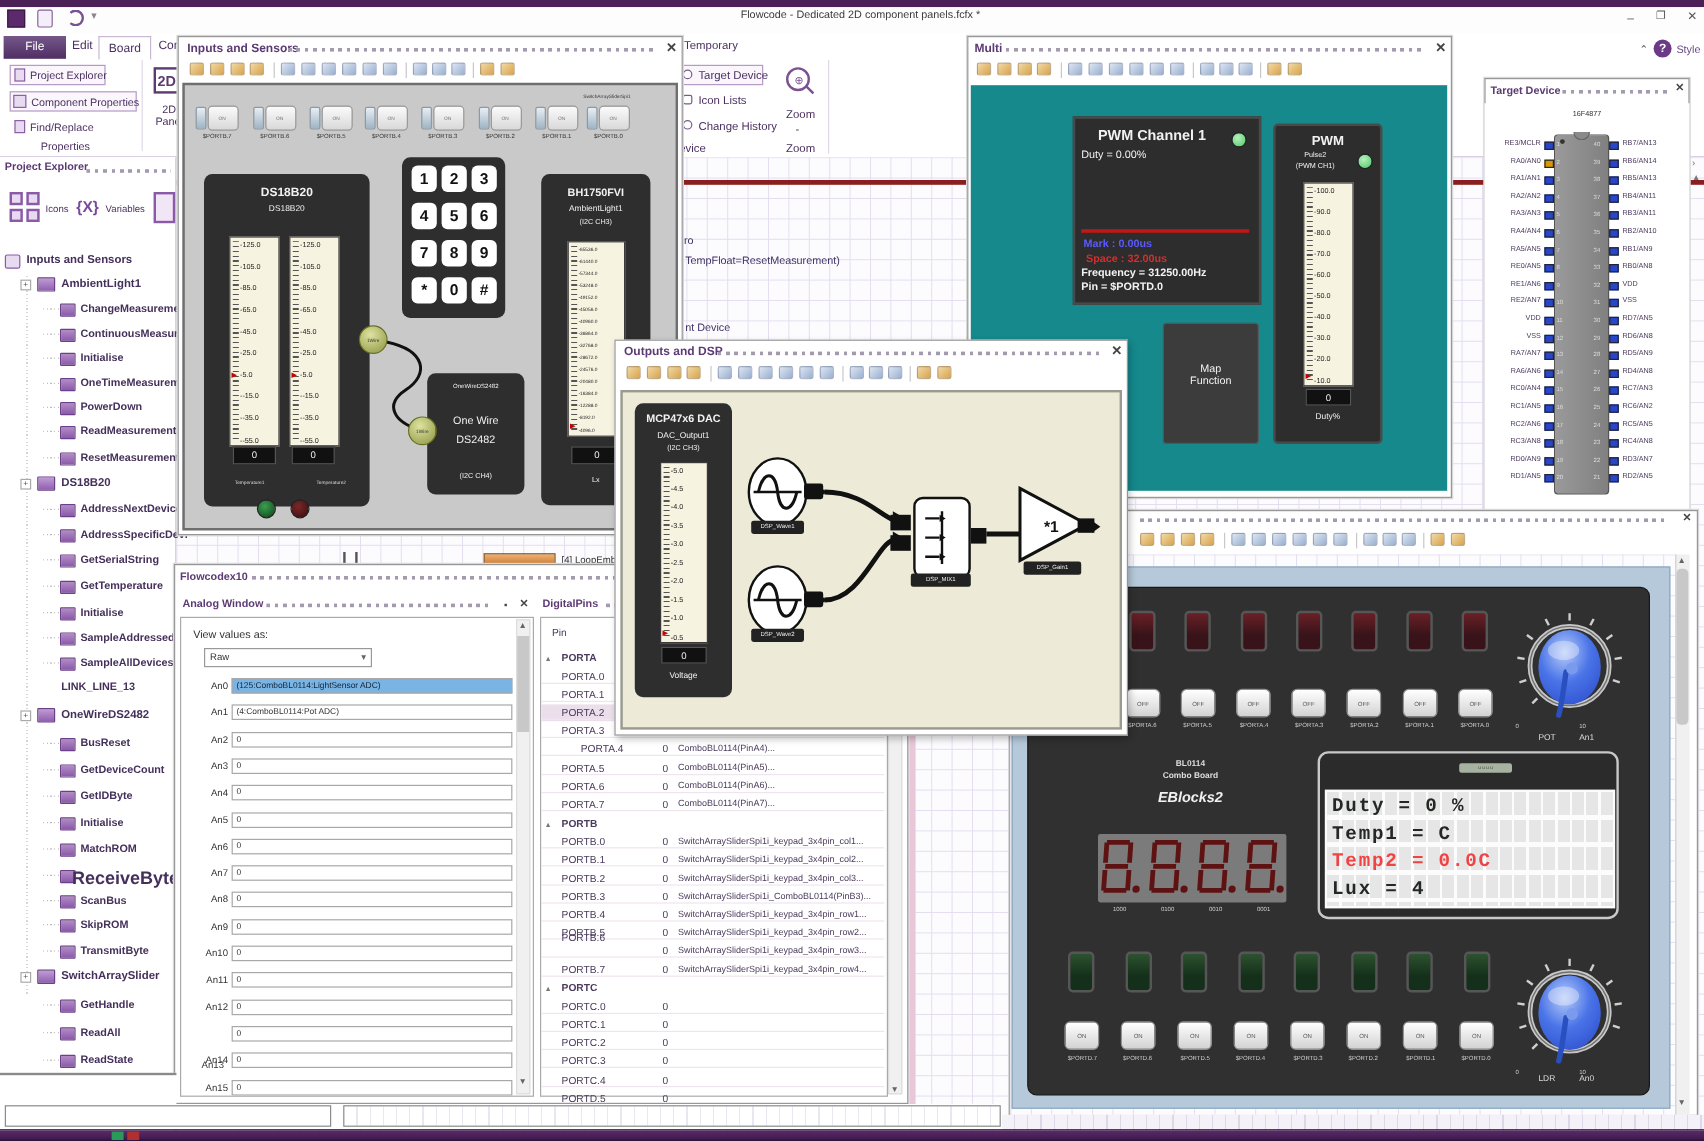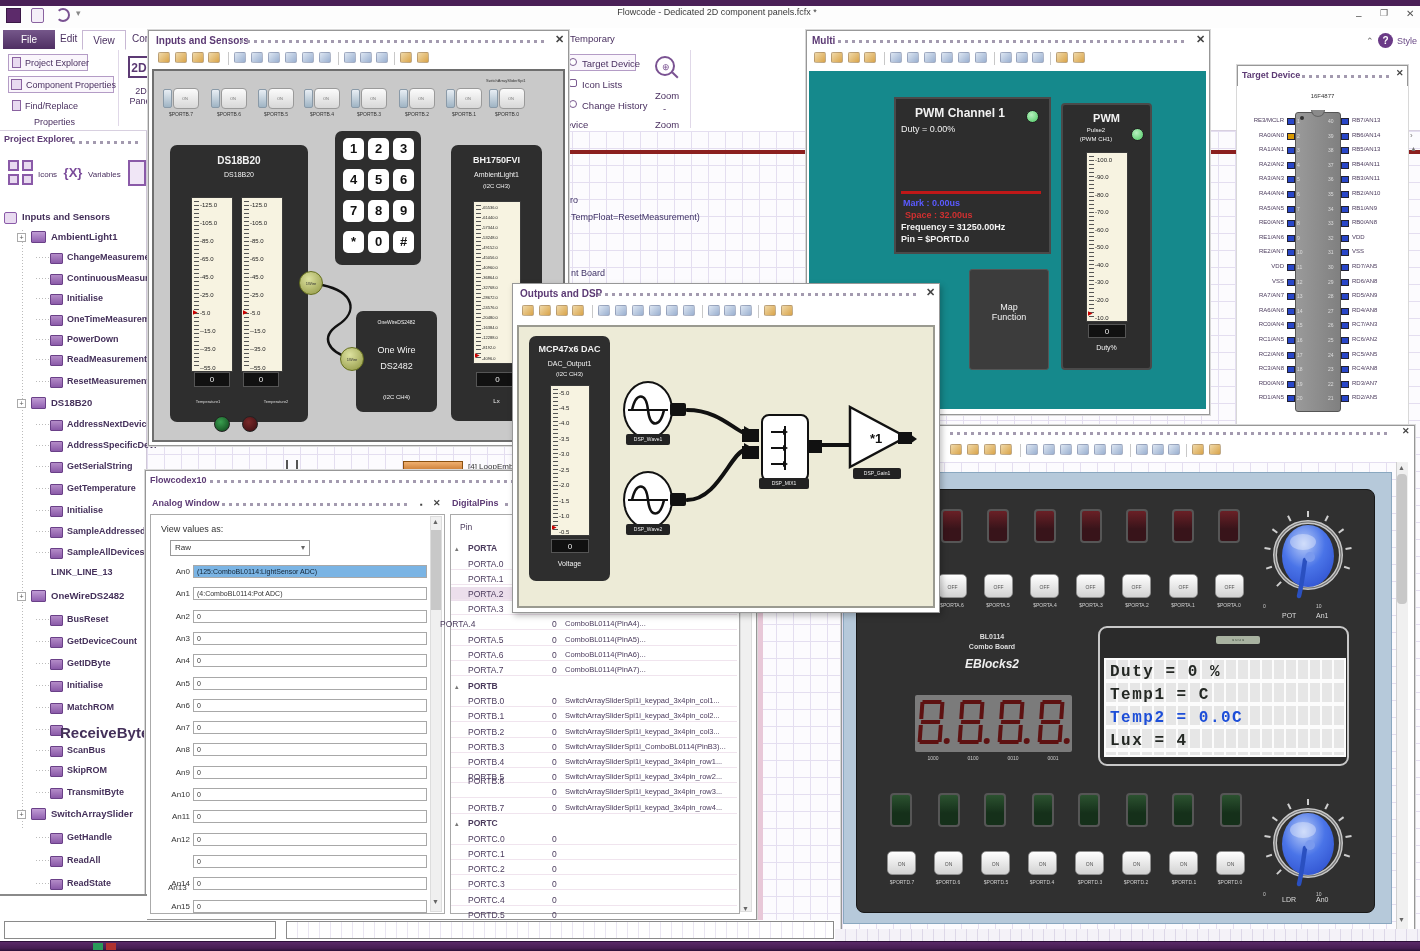--- a/index.html
+++ b/index.html
@@ -47,21 +47,21 @@
 <div class="abs" style="left:31px;top:8px;width:13px;height:15px;border:1.5px solid #8a62a0;border-radius:2px;background:#f4eef8"></div>
 <div class="abs" style="left:56px;top:8px;width:14px;height:14px;border:2px solid #7a5292;border-radius:50%;border-left-color:transparent"></div>
 <div class="abs" style="left:76px;top:8px;font-size:9px;color:#888">▾</div>
 <div class="abs" style="left:617px;top:7px;width:200px;font-size:9px;color:#3a3a3a;text-align:center">Flowcode - Dedicated 2D component panels.fcfx *</div>
 <div class="abs" style="left:1356px;top:10px;font-size:10px;color:#555">–</div>
 <div class="abs" style="left:1380px;top:8px;font-size:9px;color:#555">❐</div>
 <div class="abs" style="left:1406px;top:8px;font-size:10px;color:#555">✕</div>
 <div class="abs" style="left:0;top:28px;width:1420px;height:103px;background:#fff;border-bottom:1px solid #d8d0e0"></div>
 <div class="abs" style="left:3px;top:30px;width:52px;height:19px;background:linear-gradient(#75578a,#4f2f63);color:#fff;font-size:10px;text-align:center;line-height:19px">File</div>
 <div class="abs" style="left:60px;top:33px;font-size:10px;color:#4a3060">Edit</div>
-<div class="abs" style="left:82px;top:30px;width:44px;height:20px;background:#fff;border:1px solid #c8b8d4;border-bottom-color:#fff;color:#4a3060;font-size:10px;text-align:center;line-height:19px">View</div>
+<div class="abs" style="left:82px;top:30px;width:44px;height:20px;background:#fff;border:1px solid #c8b8d4;border-bottom-color:#fff;color:#4a3060;font-size:10px;text-align:center;line-height:19px">Board</div>
 <div class="abs" style="left:132px;top:33px;font-size:10px;color:#4a3060">Comm</div>
 <div class="abs" style="left:8px;top:54px;width:80px;height:17px;border:1px solid #b49cc6;background:#faf6fc"></div>
 <div class="abs" style="left:12px;top:57px;width:9px;height:11px;border:1px solid #8a62a0;background:#e8daf0"></div>
 <div class="abs" style="left:25px;top:58px;font-size:9px;color:#4a3060">Project Explorer</div>
 <div class="abs" style="left:8px;top:76px;width:106px;height:17px;border:1px solid #b49cc6;background:#faf6fc"></div>
 <div class="abs" style="left:11px;top:79px;width:11px;height:11px;border:1px solid #8a62a0;background:#e8daf0"></div>
 <div class="abs" style="left:26px;top:80px;font-size:9px;color:#4a3060">Component Properties</div>
 <div class="abs" style="left:12px;top:100px;width:9px;height:11px;border:1px solid #8a62a0;background:#e8daf0"></div>
 <div class="abs" style="left:25px;top:101px;font-size:9px;color:#4a3060">Find/Replace</div>
 <div class="abs" style="left:34px;top:117px;font-size:9px;color:#4a3060">Properties</div>
@@ -85,21 +85,21 @@
 <div class="abs" style="left:671px;top:74px;width:8px;height:2px;background:#7a5292;transform:rotate(45deg)"></div>
 <div class="abs" style="left:662px;top:62px;font-size:9px;color:#7a5292">⊕</div>
 <div class="chktxt" style="left:655px;top:90px">Zoom</div>
 <div class="chktxt" style="left:663px;top:103px">-</div>
 <div class="chktxt" style="left:655px;top:119px">Zoom</div>
 <div class="abs" style="left:690px;top:50px;width:1px;height:78px;background:#e0d8e8"></div>
 <div class="abs canvas" style="left:147px;top:131px;width:1273px;height:813px"></div>
 <div class="abs" style="left:147px;top:150px;width:1273px;height:4px;background:#8b1f1f"></div>
 <div class="abs" style="left:570px;top:195px;font-size:9px;color:#3f3266">ro</div>
 <div class="abs" style="left:571px;top:212px;font-size:9px;color:#3f3266">TempFloat=ResetMeasurement)</div>
-<div class="abs" style="left:571px;top:268px;font-size:9px;color:#3f3266">nt Board</div>
+<div class="abs" style="left:571px;top:268px;font-size:9px;color:#3f3266">nt Device</div>
 <div class="abs" style="left:570px;top:284px;font-size:9px;color:#3f3266">omboBL0114: LCD_PrintFloat(TempFloat, 1)</div>
 <div class="abs" style="left:403px;top:461px;width:60px;height:11px;background:linear-gradient(#f0b070,#c87830);border:1px solid #8a5010"></div>
 <div class="abs" style="left:468px;top:462px;font-size:8px;color:#333">[4] LoopEmbed</div>
 <div class="abs" style="left:758px;top:560px;width:5px;height:380px;background:#e8c8d8"></div>
 <div class="abs" style="left:286px;top:460px;width:2px;height:10px;background:#555"></div>
 <div class="abs" style="left:296px;top:460px;width:2px;height:10px;background:#555"></div>
 <div class="abs" style="left:1410px;top:131px;font-size:8px;color:#777">›</div>
 <div class="abs" style="left:1410px;top:145px;font-size:7px;color:#777">▲</div>
 <div class="abs" style="left:0;top:131px;width:147px;height:813px;background:#fff;border-right:1px solid #d0c8d8"></div>
 <div class="abs wtext" style="left:4px;top:134px;font-size:9px">Project Explorer</div>
@@ -685,21 +685,21 @@
 <div class="abs" style="left:914px;top:755px;width:38px;text-align:center;font-size:5px;color:#ccc">1000</div>
 <div class="abs" style="left:954px;top:755px;width:38px;text-align:center;font-size:5px;color:#ccc">0100</div>
 <div class="abs" style="left:994px;top:755px;width:38px;text-align:center;font-size:5px;color:#ccc">0010</div>
 <div class="abs" style="left:1034px;top:755px;width:38px;text-align:center;font-size:5px;color:#ccc">0001</div>
 <div class="abs" style="left:1098px;top:626px;width:251px;height:140px;background:#2b2b2b;border:2px solid #c8c8c8;border-radius:9px"></div>
 <div class="abs" style="left:1216px;top:636px;width:44px;height:8px;background:#a8b2a0;border-radius:2px;font-size:4px;color:#3a4a3a;text-align:center;line-height:8px">u u u u</div>
 <div class="abs" style="left:1104px;top:658px;width:242px;height:99px;background:#fcfcfc"></div>
 <div class="abs" style="left:1106px;top:660px;width:238px;height:95px;background-image:repeating-linear-gradient(90deg,rgba(255,255,255,0) 0 10px,#fcfcfc 10px 12px),repeating-linear-gradient(#e6e6e6 0 19px,#fcfcfc 19px 23px);background-color:#e6e6e6"></div>
 <div class="abs" style="left:1110px;top:663px;font-family:'Liberation Mono',monospace;font-size:16px;font-weight:bold;color:#242824;letter-spacing:1.5px;white-space:pre">Duty = 0 %</div>
 <div class="abs" style="left:1110px;top:686px;font-family:'Liberation Mono',monospace;font-size:16px;font-weight:bold;color:#242824;letter-spacing:1.5px;white-space:pre">Temp1 = C</div>
-<div class="abs" style="left:1110px;top:709px;font-family:'Liberation Mono',monospace;font-size:16px;font-weight:bold;color:#1d4ed8;letter-spacing:1.5px;white-space:pre">Temp2 = 0.0C</div>
+<div class="abs" style="left:1110px;top:709px;font-family:'Liberation Mono',monospace;font-size:16px;font-weight:bold;color:#ef4444;letter-spacing:1.5px;white-space:pre">Temp2 = 0.0C</div>
 <div class="abs" style="left:1110px;top:732px;font-family:'Liberation Mono',monospace;font-size:16px;font-weight:bold;color:#242824;letter-spacing:1.5px;white-space:pre">Lux = 4</div>
 <div class="abs win" style="left:145px;top:470px;width:612px;height:450px"></div>
 <div class="wtext" style="left:150px;top:475px;font-size:9px">Flowcodex10</div>
 <div class="wdots abs" style="left:210px;top:480px;width:535px"></div>
 <div class="wtext" style="left:152px;top:498px;font-size:9px">Analog Window</div>
 <div class="wdots abs" style="left:222px;top:503px;width:185px"></div>
 <div class="abs" style="left:420px;top:500px;font-size:8px;color:#444">▪</div>
 <div class="wx" style="left:433px;top:498px;font-size:9px">✕</div>
 <div class="abs" style="left:150px;top:514px;width:295px;height:400px;background:#fff;border:1px solid #aaa"></div>
 <div class="abs" style="left:161px;top:524px;font-size:9px;color:#333">View values as:</div>
@@ -749,21 +749,21 @@
 <div class="abs" style="left:451px;top:569px;width:286px;height:1px;background:#f0e4ee"></div>
 <div class="prow" style="left:468px;top:559px">PORTA.0</div>
 <div class="abs" style="left:451px;top:584px;width:286px;height:1px;background:#f0e4ee"></div>
 <div class="prow" style="left:468px;top:574px">PORTA.1</div>
 <div class="abs" style="left:451px;top:587px;width:286px;height:14px;background:#ecdfec"></div>
 <div class="abs" style="left:451px;top:599px;width:286px;height:1px;background:#f0e4ee"></div>
 <div class="prow" style="left:468px;top:589px">PORTA.2</div>
 <div class="abs" style="left:451px;top:614px;width:286px;height:1px;background:#f0e4ee"></div>
 <div class="prow" style="left:468px;top:604px">PORTA.3</div>
 <div class="abs" style="left:451px;top:629px;width:286px;height:1px;background:#f0e4ee"></div>
-<div class="prow" style="left:440px;top:619px">PORTA.4</div>
+<div class="prow" style="left:484px;top:619px">PORTA.4</div>
 <div class="prow" style="left:552px;top:619px">0</div>
 <div class="prow" style="left:565px;top:619px;font-size:7.5px">ComboBL0114(PinA4)...</div>
 <div class="abs" style="left:451px;top:645px;width:286px;height:1px;background:#f0e4ee"></div>
 <div class="prow" style="left:468px;top:635px">PORTA.5</div>
 <div class="prow" style="left:552px;top:635px">0</div>
 <div class="prow" style="left:565px;top:635px;font-size:7.5px">ComboBL0114(PinA5)...</div>
 <div class="abs" style="left:451px;top:660px;width:286px;height:1px;background:#f0e4ee"></div>
 <div class="prow" style="left:468px;top:650px">PORTA.6</div>
 <div class="prow" style="left:552px;top:650px">0</div>
 <div class="prow" style="left:565px;top:650px;font-size:7.5px">ComboBL0114(PinA6)...</div>

